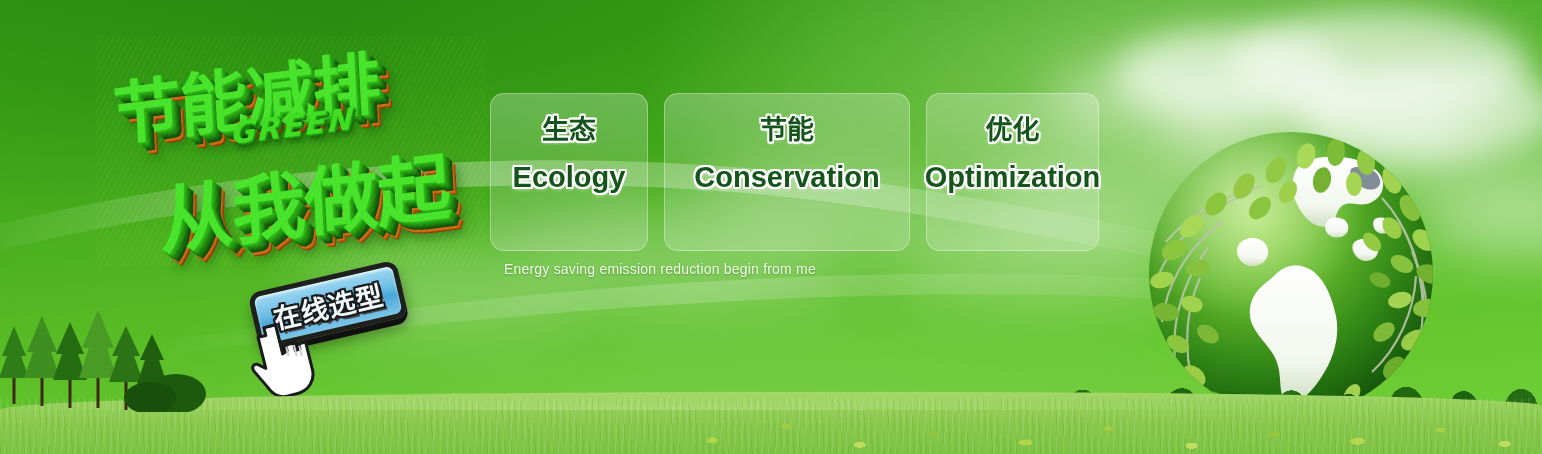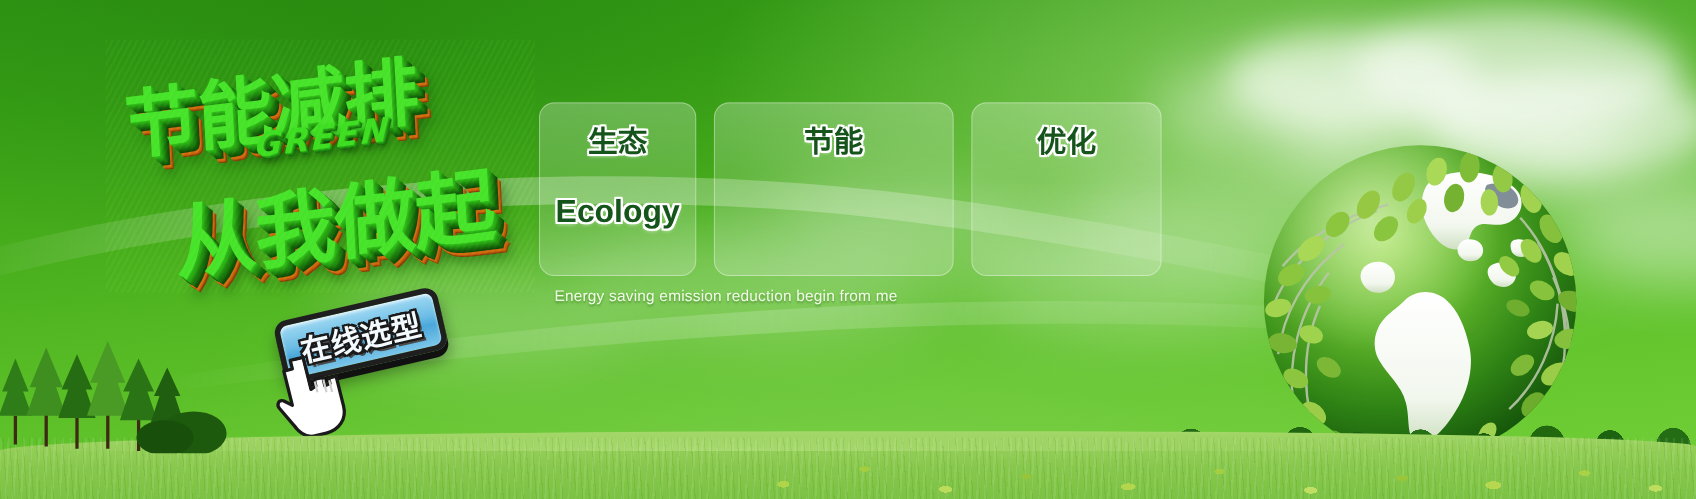--- a/index.html
+++ b/index.html
@@ -192,42 +192,42 @@
     position:absolute;left:246px;top:318px;width:74px;height:82px;
     pointer-events:none;
   }
 
   
   .cards{
     position:absolute;left:490px;top:93px;
     display:flex;gap:16px;
   }
   .card{
-    width:143px;height:158px;
+    width:158px;height:158px;
     border-radius:14px;
     background:linear-gradient(180deg,rgba(255,255,255,.26) 0%,rgba(255,255,255,.15) 45%,rgba(255,255,255,.20) 100%);
     border:1px solid rgba(255,255,255,.34);
     display:flex;flex-direction:column;align-items:center;
     padding-top:22px;
     cursor:pointer;
   }
-  .card.wide{width:218px;}
+  .card.wide{width:246px;}
   .card.wide2{width:173px;}
 
   .card-cn{
     font-family:"DejaVu Sans","Liberation Sans",sans-serif;
     font-weight:bold;font-size:27px;line-height:1;
     color:#15541a;
     text-shadow:
       -1.6px -1.6px 0 #fff, 1.6px -1.6px 0 #fff, -1.6px 1.6px 0 #fff, 1.6px 1.6px 0 #fff,
       0 -1.8px 0 #fff, 0 1.8px 0 #fff, -1.8px 0 0 #fff, 1.8px 0 0 #fff,
       0 2px 3px rgba(255,255,255,.8);
   }
   .card-en{
-    margin-top:36px;
+    margin-top:20px;
     font-family:"Liberation Sans","DejaVu Sans",sans-serif;
     font-weight:bold;font-size:29px;line-height:1;
     color:#15541a;white-space:nowrap;
     text-shadow:
       -1.8px -1.8px 0 #fff, 1.8px -1.8px 0 #fff, -1.8px 1.8px 0 #fff, 1.8px 1.8px 0 #fff,
       0 -2px 0 #fff, 0 2px 0 #fff, -2px 0 0 #fff, 2px 0 0 #fff,
       0 2px 4px rgba(255,255,255,.75);
   }
 
   
@@ -313,24 +313,26 @@
 
   <div class="cards">
 
     <div class="card">
       <span class="card-cn">生态</span>
       <span class="card-en">Ecology</span>
     </div>
 
     <div class="card wide">
       <span class="card-cn">节能</span>
+      <span class="card-en">Conservation</span>
     </div>
 
     <div class="card wide2">
       <span class="card-cn">优化</span>
+      <span class="card-en">Optimization</span>
     </div>
 
   </div>
 
   <div class="tagline">Energy saving emission reduction begin from me</div>
 
   <svg class="globe" viewBox="0 0 310 310">
     <defs>
       <radialGradient id="gsphere" cx="38%" cy="30%" r="75%">
         <stop offset="0%" stop-color="#9ede4e"></stop>

